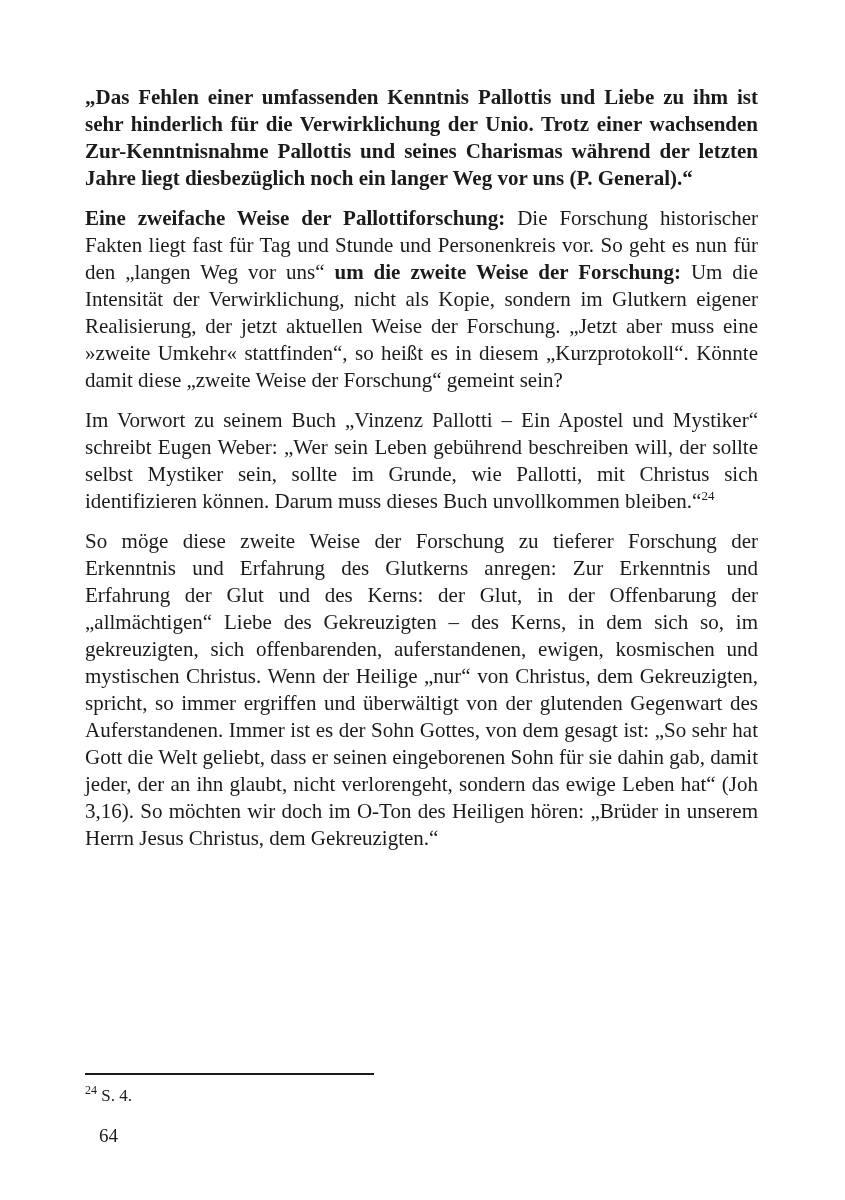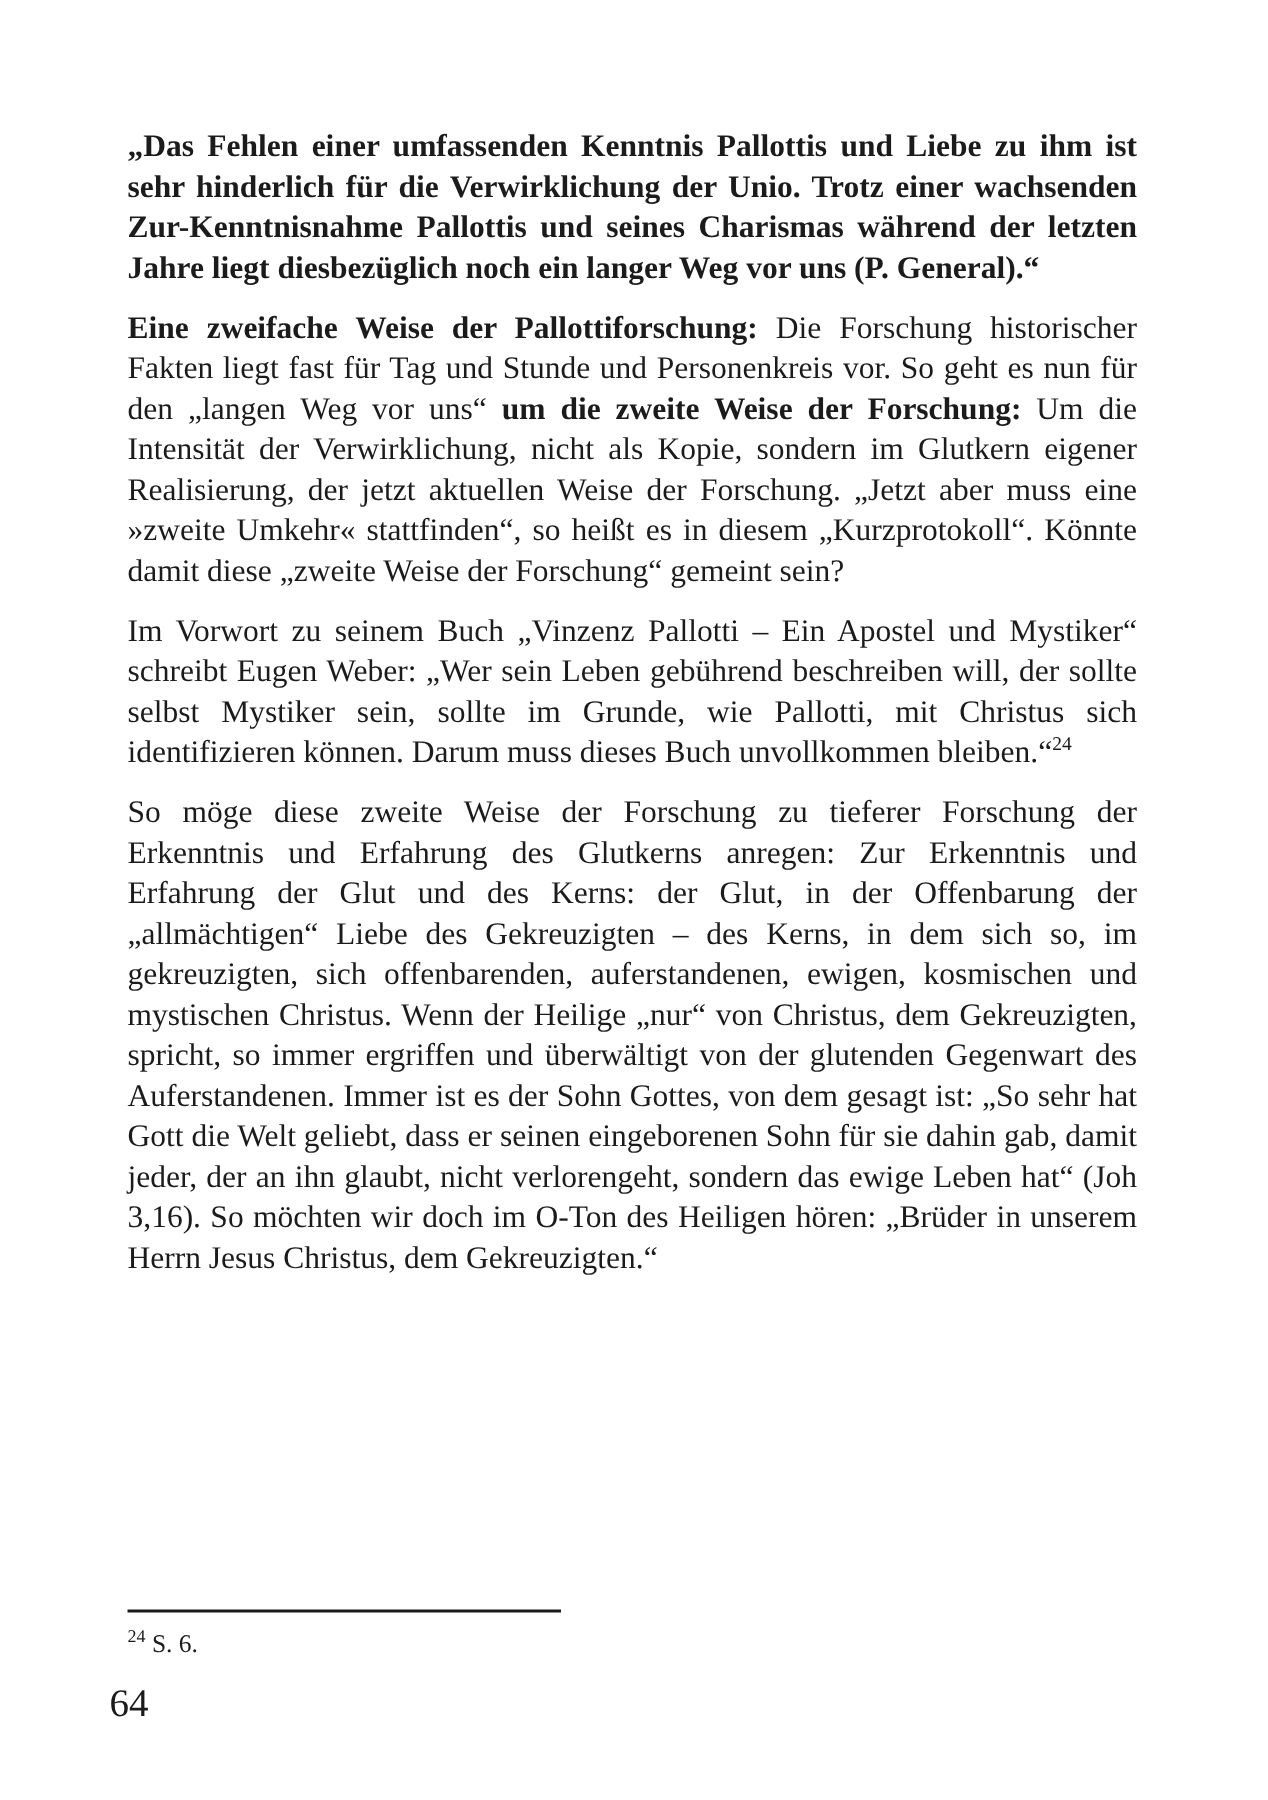--- a/index.html
+++ b/index.html
@@ -55,23 +55,23 @@
       font-size: 17px;
       line-height: 22px;
     }
     .footnote-line sup {
       font-size: 12px;
       line-height: 0;
       vertical-align: super;
     }
     .page-number {
       position: absolute;
-      left: 73px;
+      left: 99px;
       top: 1124px;
-      font-size: 26px;
+      font-size: 19px;
       line-height: 24px;
     }
   </style>
 </head>
 <body>
 
 <div class="page">
 
   <div class="body-text">
 
@@ -81,18 +81,18 @@
 
     <p class="para"><span>Im Vorwort zu seinem Buch „Vinzenz Pallotti – Ein Apostel und Mystiker“ schreibt Eugen Weber: „Wer sein Leben gebührend beschreiben will, der sollte selbst Mystiker sein, sollte im Grunde, wie Pallotti, mit Christus sich identifizieren können. Darum muss dieses Buch unvollkommen bleiben.“</span><sup class="fn-ref">24</sup></p>
 
 
     <p class="para"><span>So möge diese zweite Weise der Forschung zu tieferer Forschung der Erkenntnis und Erfahrung des Glutkerns anregen: Zur Erkenntnis und Erfahrung der Glut und des Kerns: der Glut, in der Offenbarung der „allmächtigen“ Liebe des Gekreuzigten – des Kerns, in dem sich so, im gekreuzigten, sich offenbarenden, auferstandenen, ewigen, kosmischen und mystischen Christus. Wenn der Heilige „nur“ von Christus, dem Gekreuzigten, spricht, so immer ergriffen und überwältigt von der glutenden Gegenwart des Auferstandenen. Immer ist es der Sohn Gottes, von dem gesagt ist: „So sehr hat Gott die Welt geliebt, dass er seinen eingeborenen Sohn für sie dahin gab, damit jeder, der an ihn glaubt, nicht verlorengeht, sondern das ewige Leben hat“ (Joh 3,16). So möchten wir doch im O-Ton des Heiligen hören: „Brüder in unserem Herrn Jesus Christus, dem Gekreuzigten.“</span></p>
 
   </div>
 
   <div class="footnote-area">
     <div class="footnote-rule"></div>
-    <p class="footnote-line"><sup>24</sup> <span>S. 6.</span></p>
+    <p class="footnote-line"><sup>24</sup> <span>S. 4.</span></p>
   </div>
 
   <div class="page-number">64</div>
 
 </div>
 
 </body></html>

